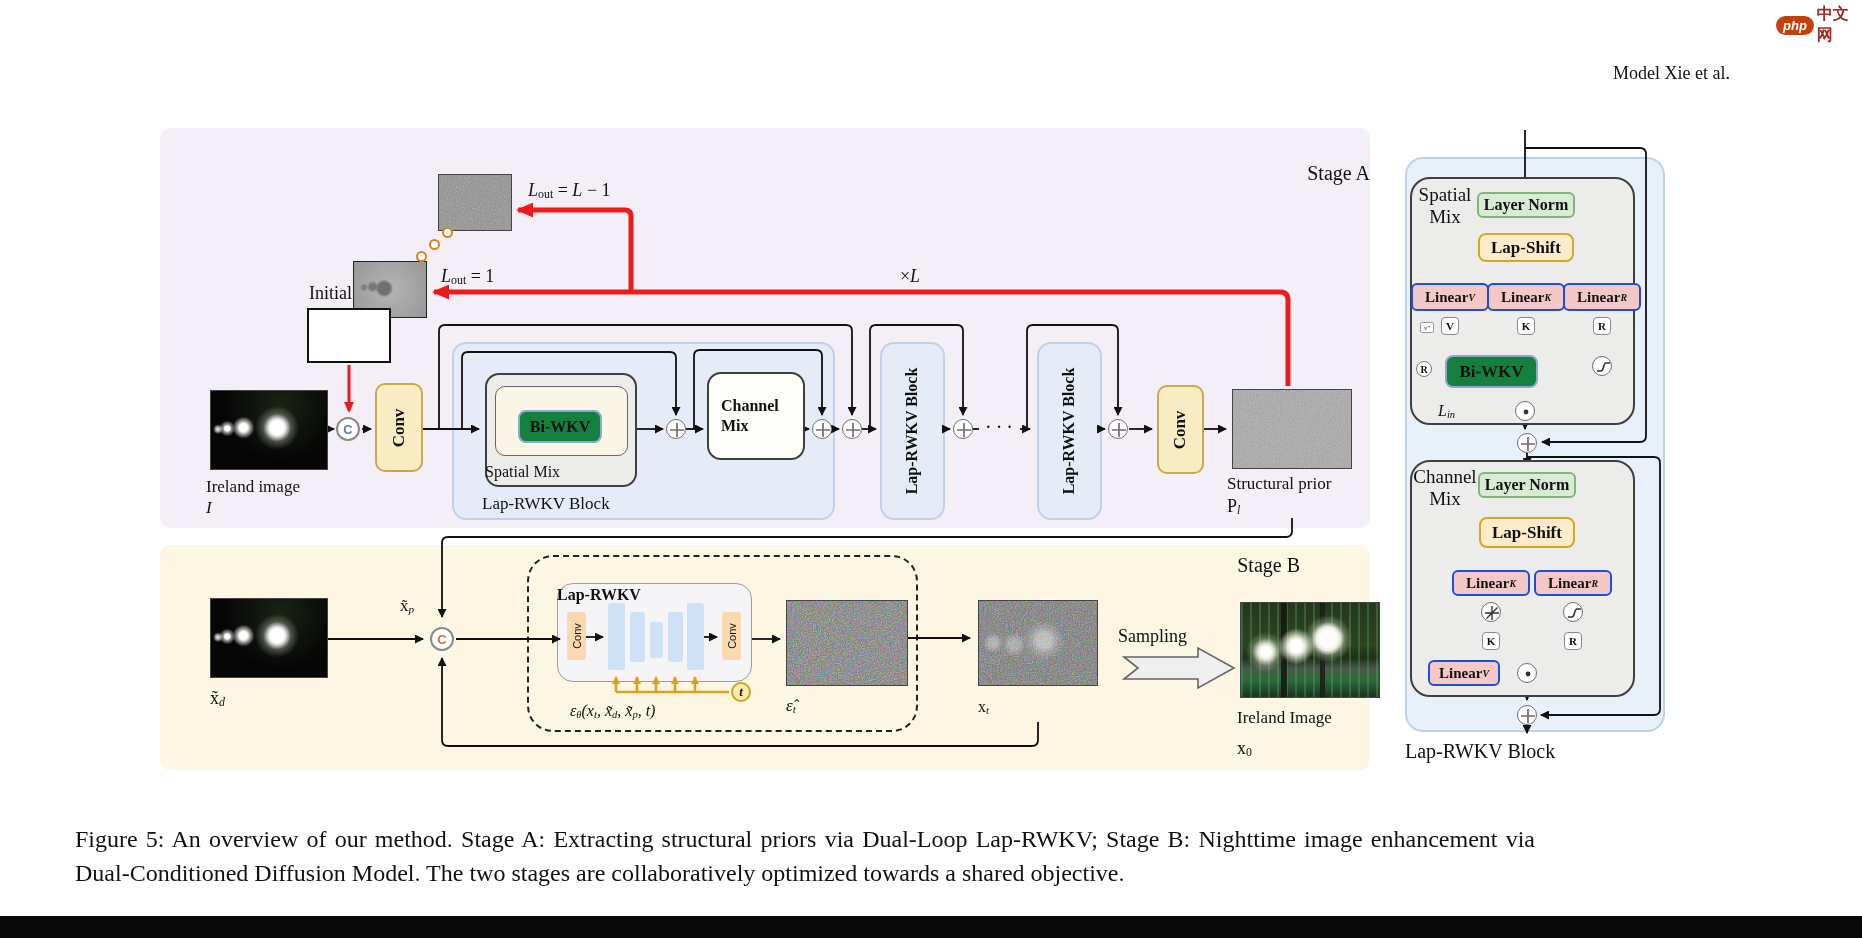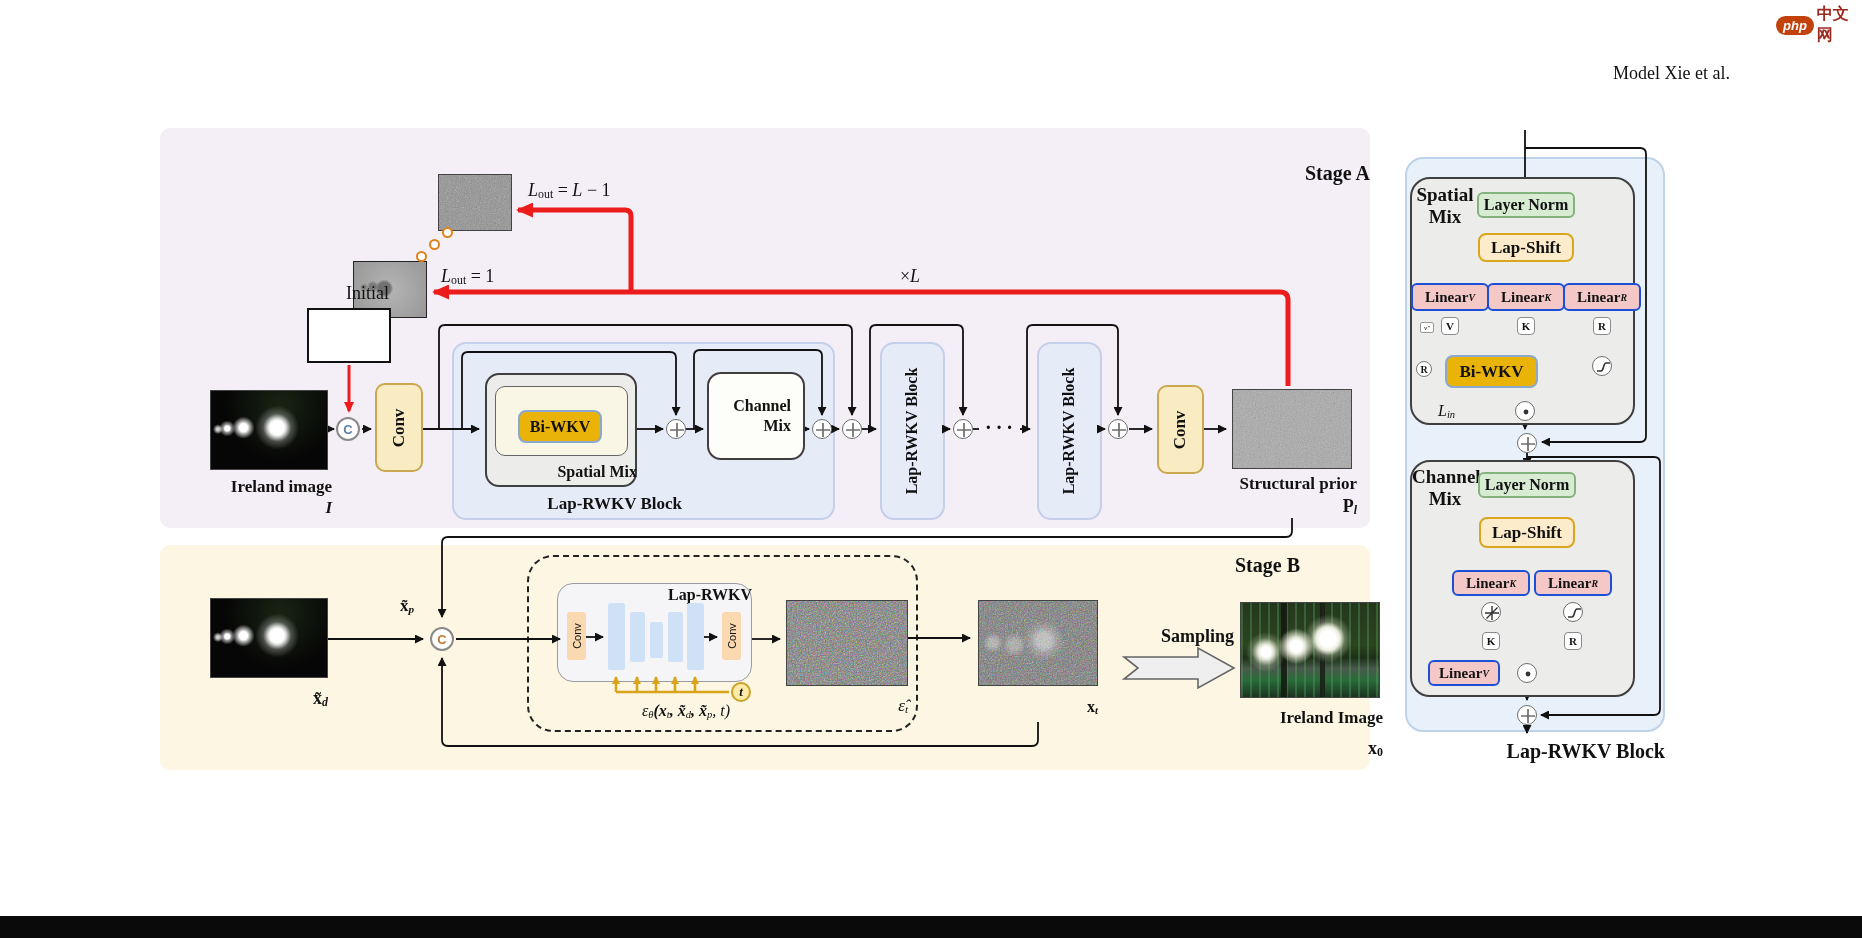--- a/index.html
+++ b/index.html
@@ -1,38 +1,38 @@
 <!DOCTYPE html>
 <html><head>
 <meta charset="utf-8">
 <style>
   html,body{margin:0;padding:0;background:#ffffff;}
   #page{position:relative;width:1862px;height:938px;background:#fff;overflow:hidden;
         font-family:"Liberation Serif", serif;color:#111;}
   .abs{position:absolute;}
   .lbl{position:absolute;font-family:"Liberation Serif",serif;color:#111;}
-  .b{font-weight:bold;}
+  .b{font-weight:normal;}
   .i{font-style:italic;}
-  .ctr{text-align:right;}
+  .ctr{text-align:left;}
   sub{font-size:66%;vertical-align:-16%;}
   sub.si{font-style:italic;}
   
   #panelA{left:160px;top:128px;width:1210px;height:400px;background:#f4eff6;border-radius:10px;}
   #panelB{left:160px;top:545px;width:1210px;height:225px;background:#fcf6e3;border-radius:10px;}
   #panelD{left:1405px;top:157px;width:260px;height:575px;background:#e8f0f9;border:2.5px solid #bed3ea;border-radius:18px;box-sizing:border-box;}
   
   .roundbox{position:absolute;box-sizing:border-box;display:flex;align-items:center;justify-content:center;}
   .vtext{transform:rotate(-90deg);white-space:nowrap;font-weight:bold;font-family:"Liberation Serif",serif;}
   .conv{background:#faecc2;border:2.5px solid #c9a850;border-radius:10px;}
   .blockblue{background:#e6ebf8;border:2px solid #c6cfe9;border-radius:14px;}
   .darkbox{border:2.5px solid #3f3f3f;border-radius:14px;}
   .greenbox{background:#d8ecd4;border:2px solid #84b37e;border-radius:6px;font-weight:bold;}
   .orangebox{background:#fdeccb;border:2.5px solid #daa61f;border-radius:8px;font-weight:bold;}
   .pinkbox{background:#f5c8c8;border:2px solid #1d4ed8;border-radius:6px;font-weight:bold;}
-  .bluebox{background:#eab308;border:2px solid #8aa9cf;border-radius:8px;font-weight:bold;}
+  .bluebox{background:#15803d;border:2px solid #8aa9cf;border-radius:8px;font-weight:bold;}
   .gate{position:absolute;width:18px;height:18px;background:#fff;border:1.8px solid #8a8a8a;border-radius:4px;
         box-sizing:border-box;display:flex;align-items:center;justify-content:center;
         font:bold 11px "Liberation Serif",serif;}
   .op{position:absolute;width:20px;height:20px;background:#fff;border:1.8px solid #6e6e6e;border-radius:50%;box-sizing:border-box;}
   .op svg{position:absolute;left:0;top:0;}
   .cnode{position:absolute;width:24px;height:24px;border-radius:50%;background:#fff;border:2px solid #8a8a8a;
          box-sizing:border-box;display:flex;align-items:center;justify-content:center;
          font:bold 13px "Liberation Sans",sans-serif;}
   .img{position:absolute;border:1px solid #444;box-sizing:border-box;overflow:hidden;}
   .img svg{display:block;}
@@ -423,15 +423,16 @@
     </div>
 
   <div class="op" style="left:1517px;top:705px;">
       <svg width="20" height="20" viewBox="0 0 20 20">
         <path d="M10 3 V17 M3 10 H17" stroke="#6e6e6e" stroke-width="1.7" fill="none"></path>
       </svg>
     </div>
 
   <div class="lbl b ctr" style="left:1405px;top:740px;width:260px;font-size:20px;">Lap-RWKV Block</div>
 
+  <div class="lbl b" style="left:75px;top:822px;width:1460px;font-size:24px;line-height:1.42;text-align:justify;">Figure 5: An overview of our method. Stage A: Extracting structural priors via Dual-Loop Lap-RWKV; Stage B: Nighttime image enhancement via Dual-Conditioned Diffusion Model. The two stages are collaboratively optimized towards a shared objective.</div>
 
   <div id="blackbar" class="abs"></div>
 </div>
 
 </body></html>

